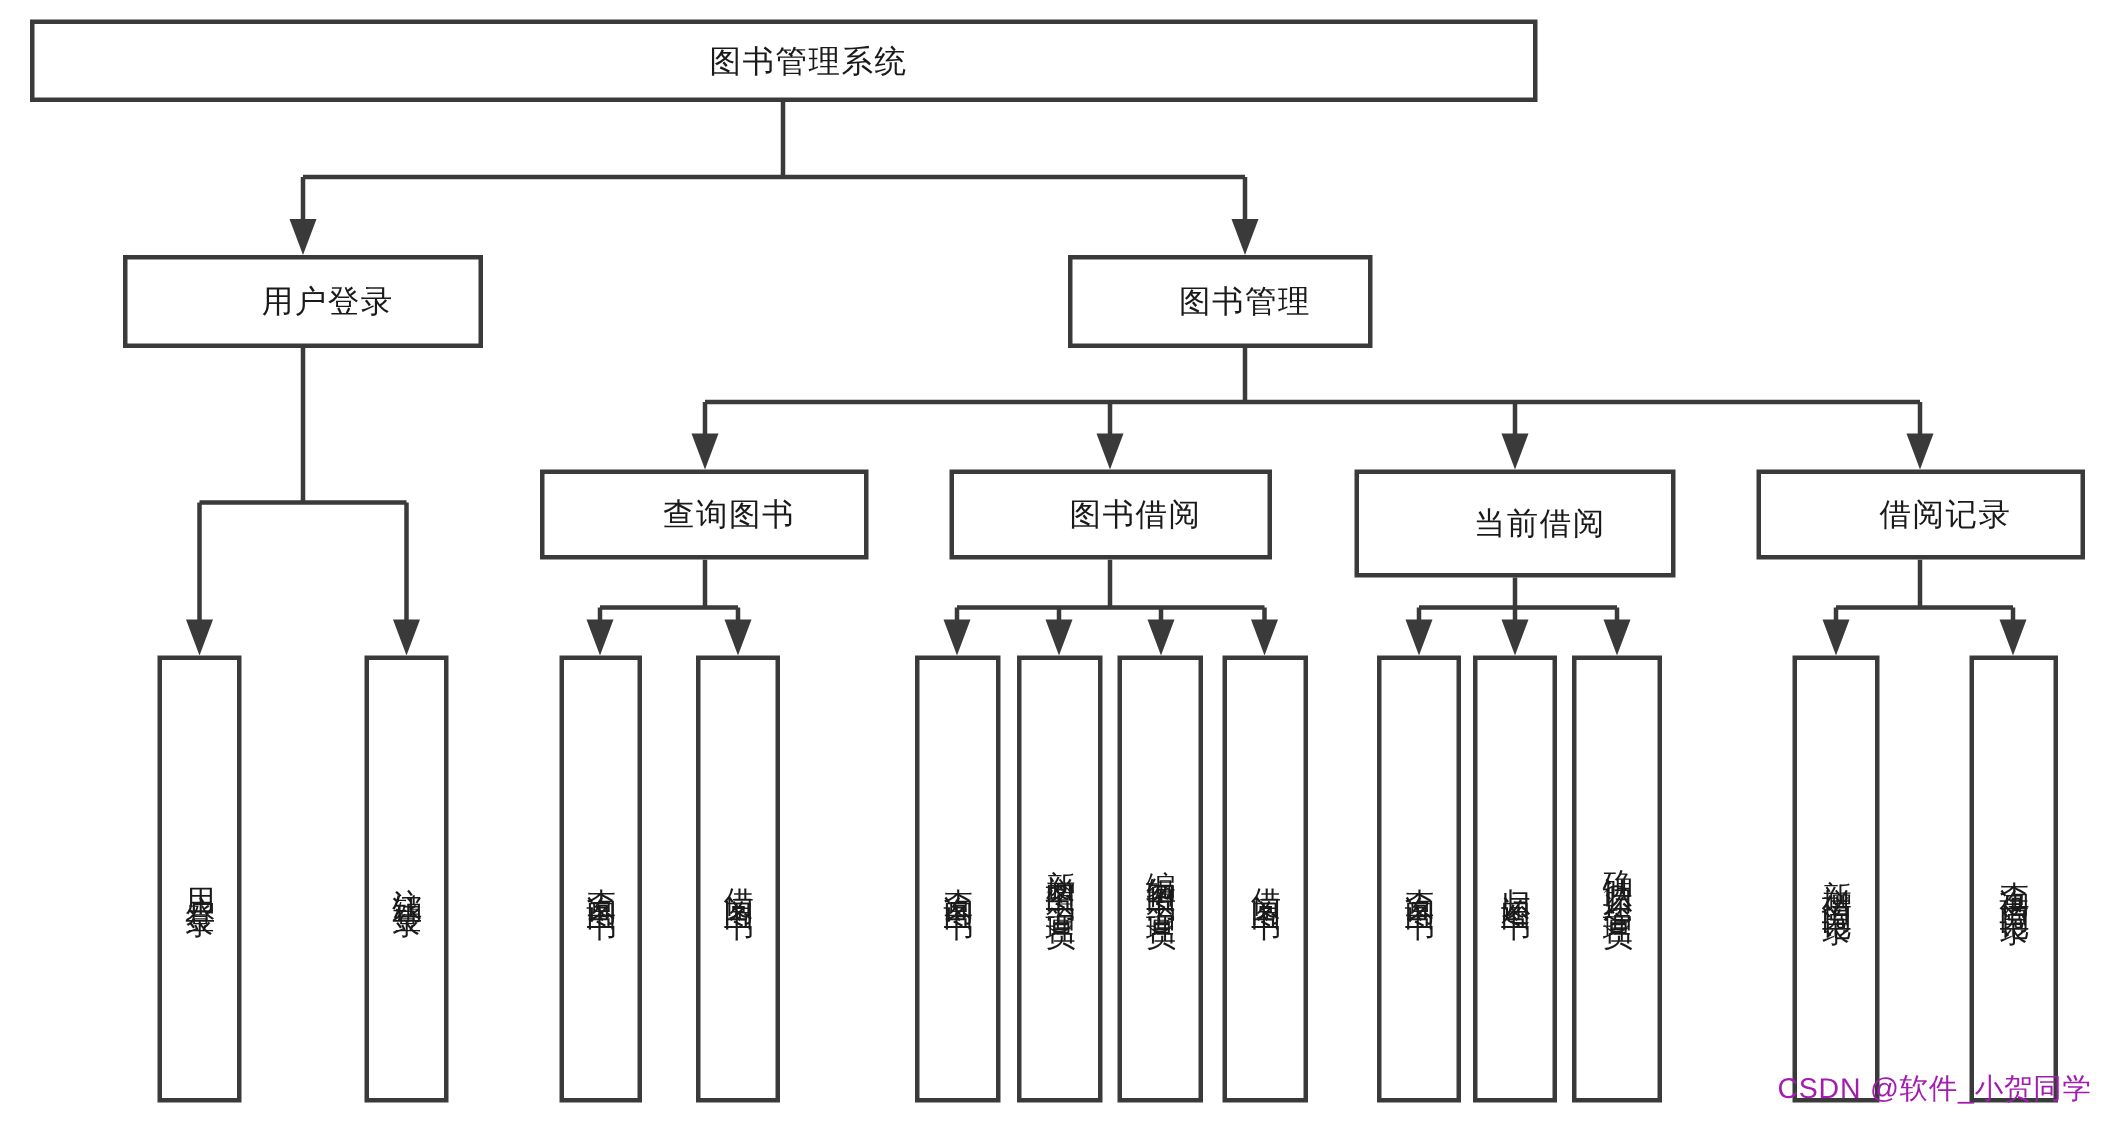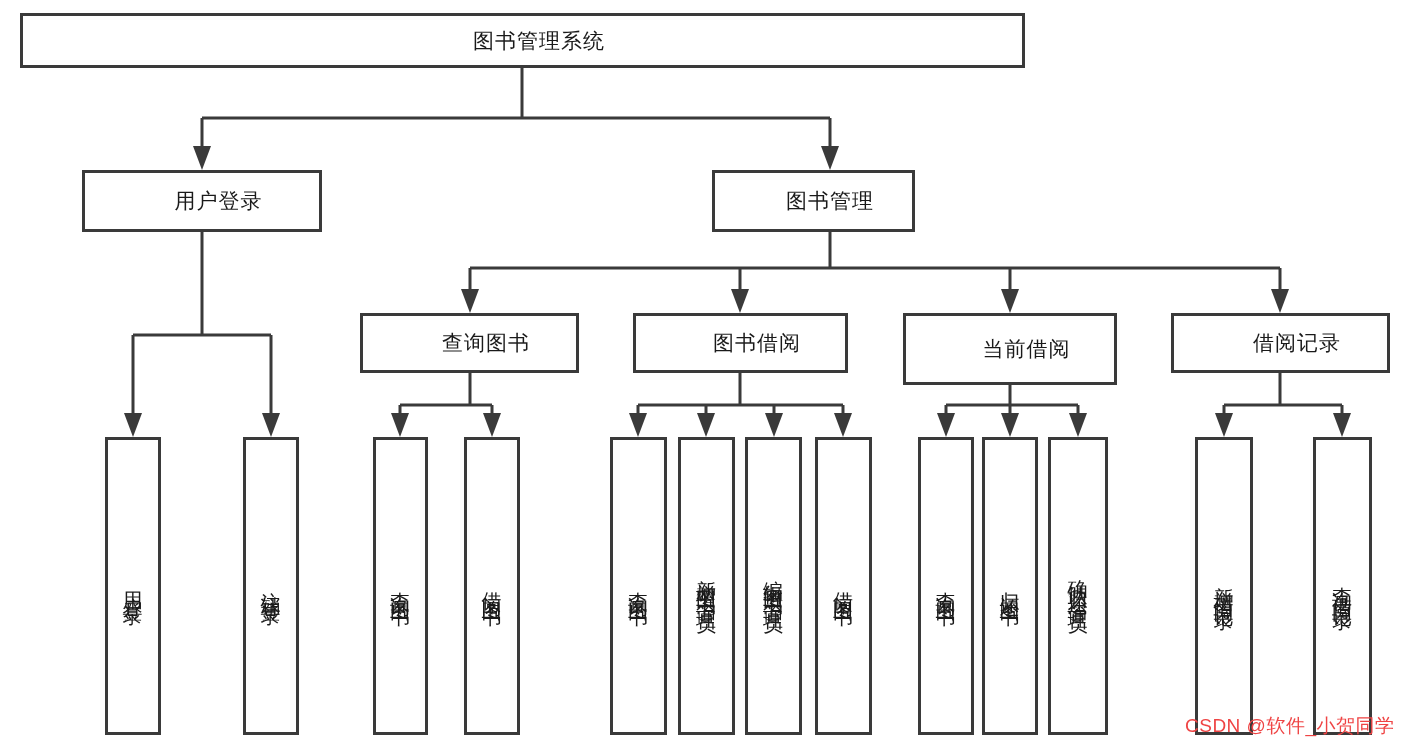--- a/index.html
+++ b/index.html
@@ -26,21 +26,21 @@
     font-size:20px;
     writing-mode:vertical-rl;
     letter-spacing:5px;
     line-height:1.1;
     padding:8px 0;
   }
   .watermark{
     position:absolute;
     left:1185px;top:713px;
     font-size:19px;
-    color:#ef4444;
+    color:#a21caf;
     letter-spacing:0.5px;
     white-space:nowrap;
     z-index:3;
   }
 </style>
 </head>
 <body>
 
 <div class="canvas">
 

